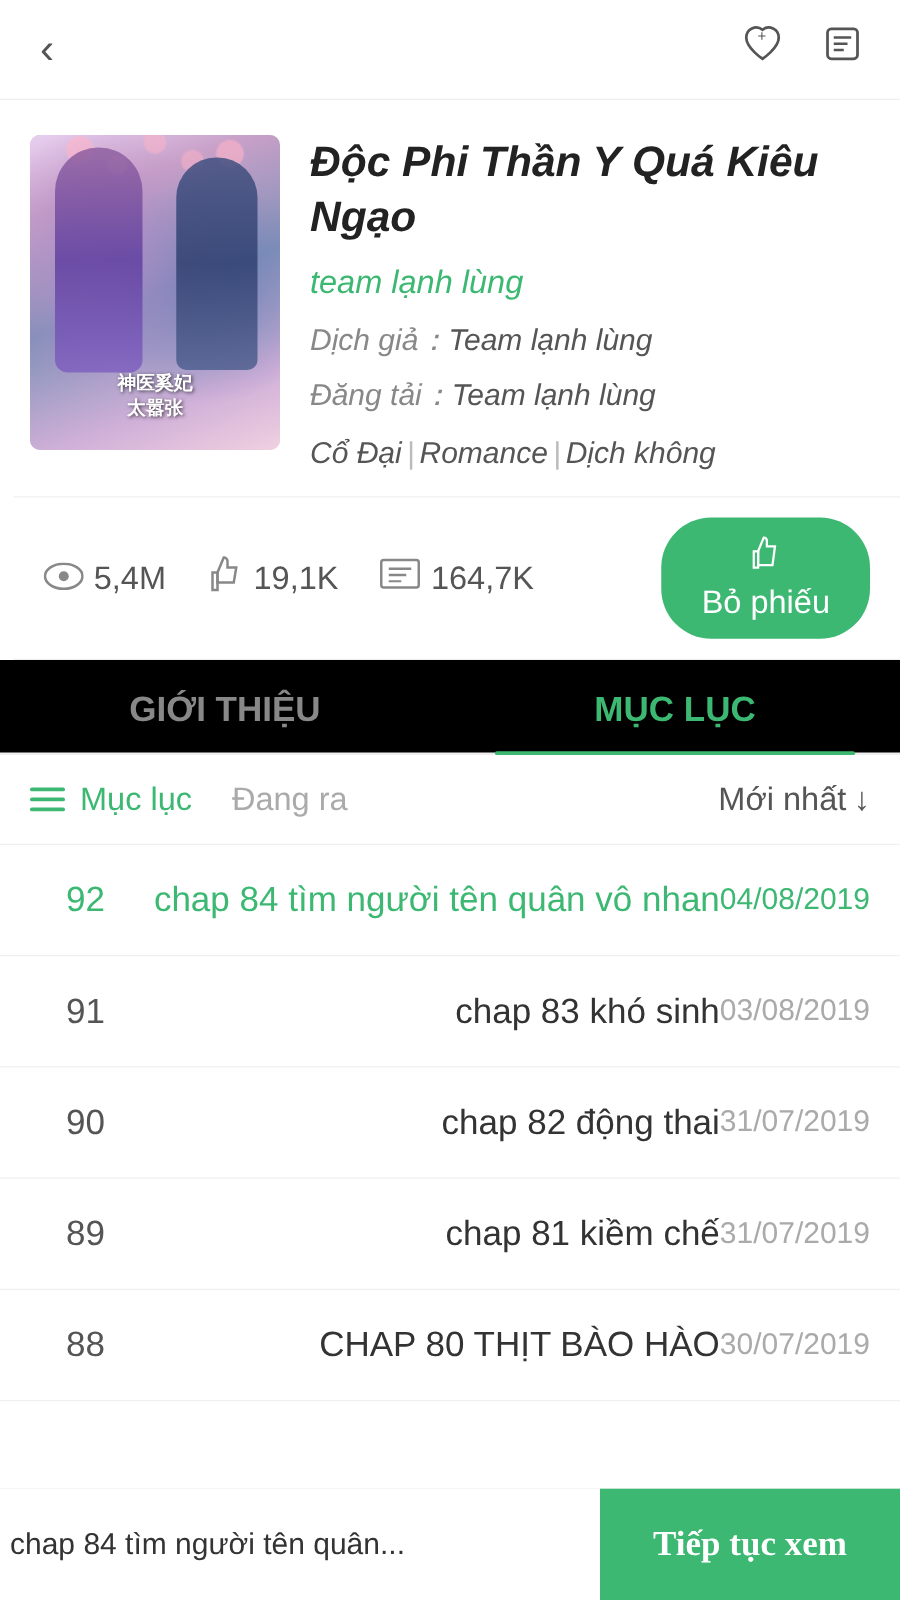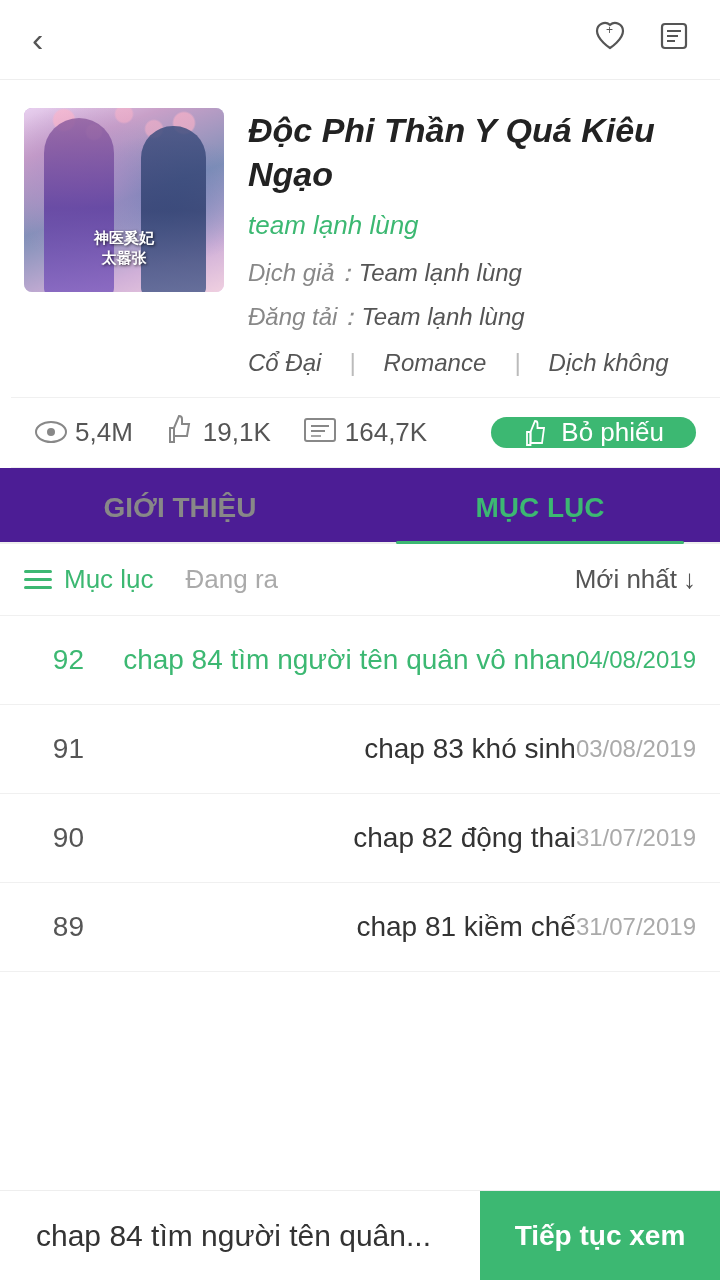--- a/index.html
+++ b/index.html
@@ -43,27 +43,26 @@
     
     .book-info {
       display: flex;
       padding: 28px 24px 20px 24px;
       gap: 24px;
       align-items: flex-start;
       background: #fff;
     }
     .book-cover {
       width: 200px;
-      height: 184px;
+      height: 252px;
       flex-shrink: 0;
       border-radius: 8px;
       overflow: hidden;
       background: linear-gradient(135deg, #c9a0dc 0%, #f9c8d4 30%, #b8d4f0 60%, #e8c8f0 100%);
       position: relative;
-      font-family: Liberation Serif, serif;
     }
     .book-cover-inner {
       width: 100%;
       height: 100%;
       position: relative;
       display: flex;
       align-items: center;
       justify-content: center;
     }
     
@@ -140,21 +139,21 @@
       color: #555;
       margin-bottom: 8px;
       line-height: 1.5;
     }
     .book-detail span.label {
       color: #888;
     }
     .book-tags {
       display: flex;
       align-items: center;
-      gap: 28px;
+      gap: 4px;
       margin-top: 14px;
       font-size: 24px;
       color: #555;
     }
     .tag-sep {
       color: #bbb;
     }
 
     
     .stats-bar {
@@ -178,34 +177,36 @@
     .stat-icon {
       font-size: 30px;
       color: #888;
     }
     .vote-btn {
       margin-left: auto;
       background: #3cb872;
       color: #fff;
       border: none;
       border-radius: 40px;
-      padding: 0 32px;
+      padding: 14px 32px;
       font-size: 26px;
       cursor: pointer;
       display: flex;
       align-items: center;
       gap: 10px;
       white-space: nowrap;
+      flex-direction: column;
     }
 
     
     .tabs {
       display: flex;
       border-bottom: 2px solid #eee;
-      background: #4c1d95;
+      background: #000000;
+      text-decoration: underline;
     }
     .tab {
       flex: 1;
       text-align: center;
       padding: 24px 0 18px;
       font-size: 28px;
       font-weight: 600;
       color: #888;
       cursor: pointer;
       position: relative;
@@ -312,37 +313,38 @@
       width: 720px;
       display: flex;
       height: 90px;
       background: #fff;
       border-top: 1px solid #eee;
     }
     .bottom-continue-text {
       flex: 1;
       display: flex;
       align-items: center;
-      padding: 0 36px;
-      font-size: 30px;
+      padding: 0 8px;
+      font-size: 24px;
       color: #333;
       background: #fff;
     }
     .bottom-continue-btn {
       width: 240px;
       background: #3cb872;
       color: #fff;
       font-size: 28px;
       font-weight: 600;
       display: flex;
       align-items: center;
       justify-content: center;
       cursor: pointer;
       border: none;
       flex-shrink: 0;
+      font-family: Liberation Serif, serif;
     }
 
     
     .bottom-spacer {
       height: 90px;
     }
   </style>
 </head>
 <body>
 
@@ -473,20 +475,25 @@
     <div class="chapter-row">
       <span class="chapter-num">90</span>
       <span class="chapter-title">chap 82 động thai</span>
       <span class="chapter-date">31/07/2019</span>
     </div>
     <div class="chapter-row">
       <span class="chapter-num">89</span>
       <span class="chapter-title">chap 81 kiềm chế</span>
       <span class="chapter-date">31/07/2019</span>
     </div>
+    <div class="chapter-row">
+      <span class="chapter-num">88</span>
+      <span class="chapter-title">CHAP 80 THỊT BÀO HÀO</span>
+      <span class="chapter-date">30/07/2019</span>
+    </div>
   </div>
 
 <div class="bottom-spacer"></div>
 
 <div class="bottom-bar">
   <div class="bottom-continue-text">chap 84 tìm người tên quân...</div>
   <button class="bottom-continue-btn">Tiếp tục xem</button>
 </div>
 
 </body></html>

